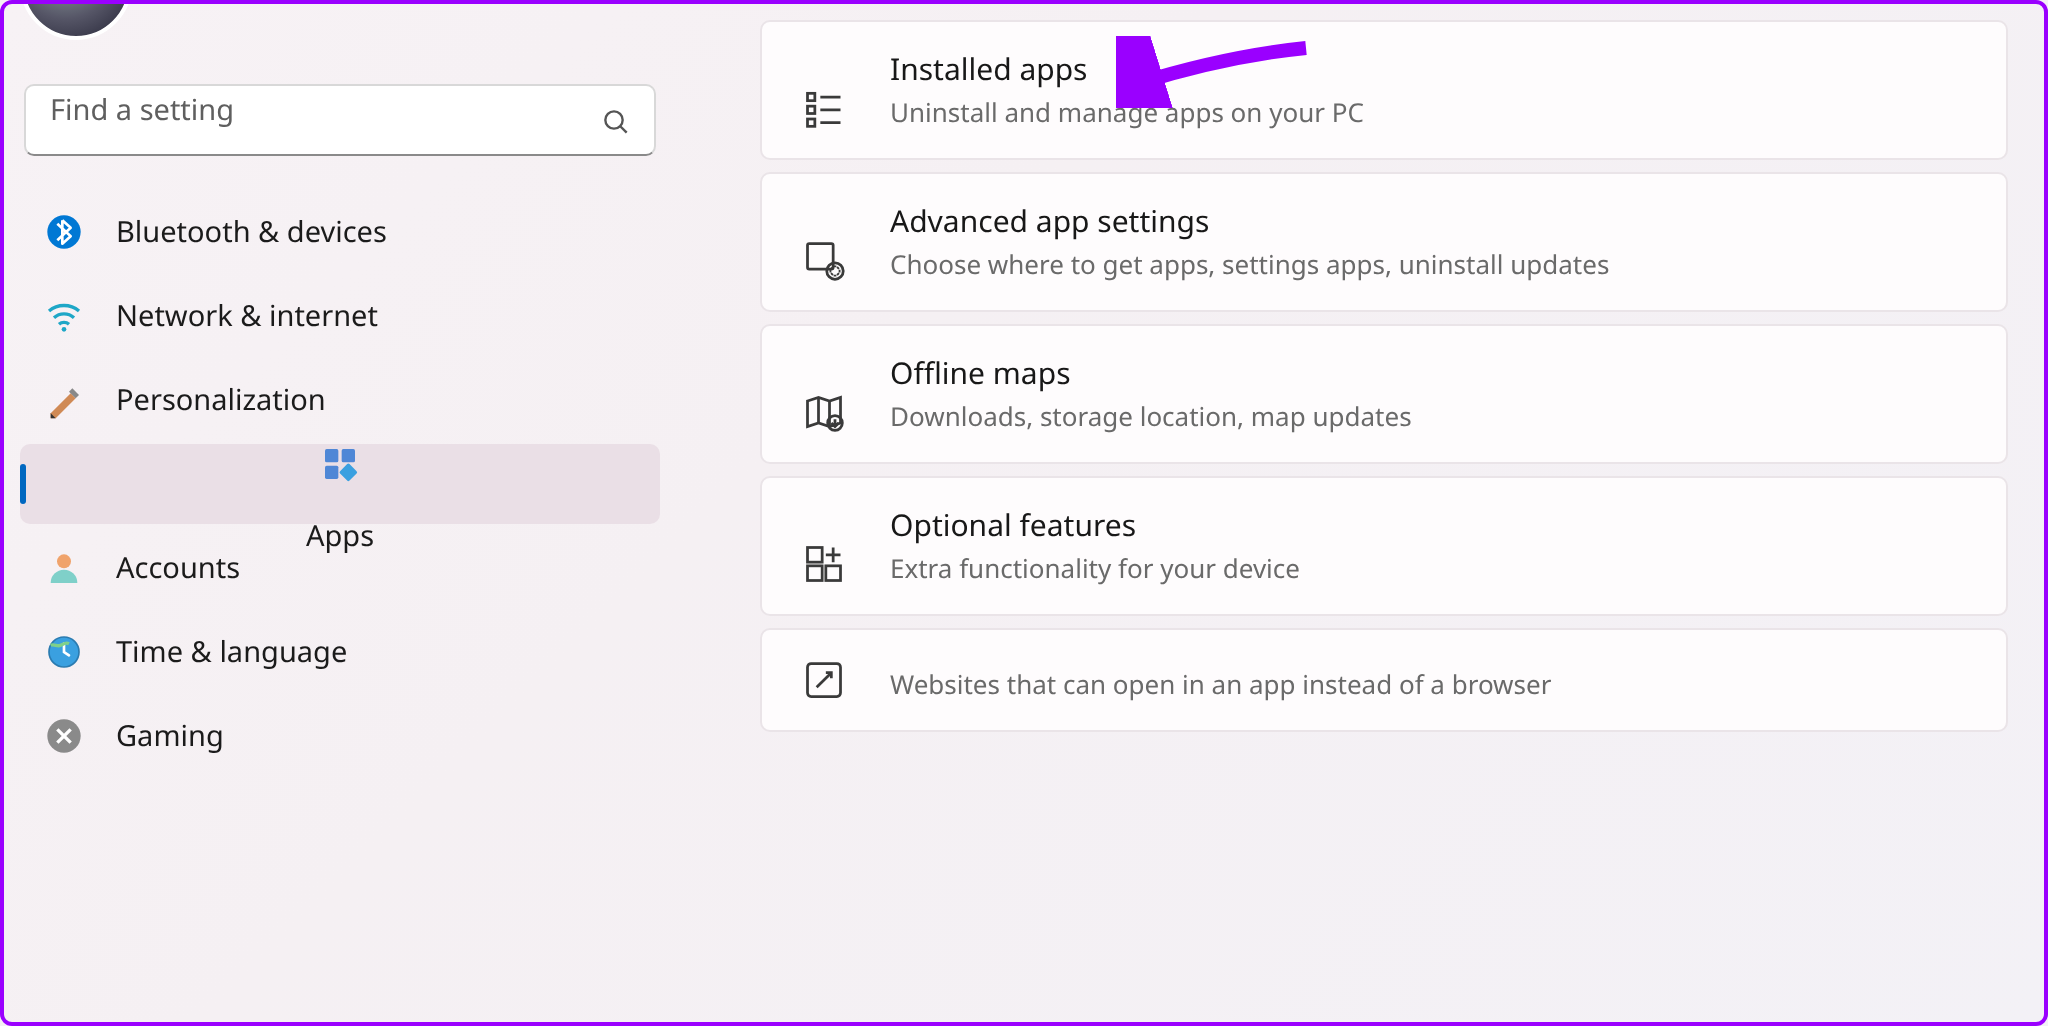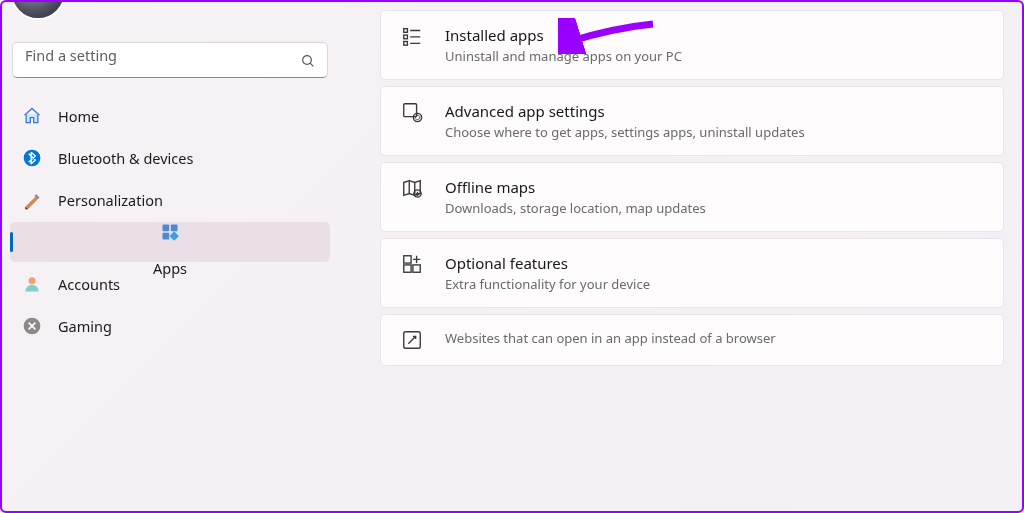--- a/index.html
+++ b/index.html
@@ -54,21 +54,21 @@
   }
   .nav-ico { width: 20px; height: 20px; display: flex; align-items: center; justify-content: center; }
   .nav-ico svg { width: 20px; height: 20px; }
   .main { flex: 1; padding: 8px 18px 8px 42px; overflow: hidden; }
   .card-list { display: flex; flex-direction: column; gap: 6px; }
   .card {
     background: #fefcfd;
     border: 1px solid #eae4e8;
     border-radius: 5px;
     padding: 14px 20px;
-    display: flex; align-items: flex-start; gap: 22px;
+    display: flex; align-items: flex-end; gap: 22px;
     box-shadow: 0 0 0 rgba(0,0,0,0);
   }
   .card-ico { width: 22px; height: 22px; color: #3a3a3a; display:flex; align-items:center; justify-content:center; }
   .card-ico svg { width: 22px; height: 22px; }
   .card-text { display: flex; flex-direction: column; gap: 2px; }
   .card-title { font-size: 15px; color: #181818; font-weight: 400; }
   .card-sub { font-size: 13px; color: #6a6a6a; }
   .arrow {
     position: absolute;
     left: 556px; top: 16px;
@@ -91,35 +91,37 @@
         <svg viewBox="0 0 24 24" fill="none" stroke="currentColor" stroke-width="1.8">
             <circle cx="10.5" cy="10.5" r="6.5"></circle>
             <line x1="20" y1="20" x2="15.2" y2="15.2"></line>
           </svg>
       </span>
     </div>
 
     <nav class="nav">
       <div class="nav-item">
         <span class="nav-ico">
-          <svg viewBox="0 0 24 24" fill="none" stroke="#3b7dd8" stroke-width="1.6">
-              <path d="M3 11 12 3l9 8"></path>
-              <path d="M5 10v10h5v-6h4v6h5V10" fill="#cfe3ff"></path>
-            </svg>
-        </span>
-        <span>Home</span>
-      </div>
-      <div class="nav-item">
-        <span class="nav-ico">
           <svg viewBox="0 0 24 24">
               <circle cx="12" cy="12" r="10" fill="#0078d4"></circle>
               <path d="M11 5v14l5-4.5L8 7m0 10 8-7.5L11 5" fill="none" stroke="#fff" stroke-width="1.6" stroke-linejoin="round"></path>
             </svg>
         </span>
         <span>Bluetooth &amp; devices</span>
+      </div>
+      <div class="nav-item">
+        <span class="nav-ico">
+          <svg viewBox="0 0 24 24">
+              <path d="M3 9a14 14 0 0 1 18 0" fill="none" stroke="#1ea7c7" stroke-width="2"></path>
+              <path d="M6 13a9 9 0 0 1 12 0" fill="none" stroke="#1ea7c7" stroke-width="2"></path>
+              <path d="M9 17a4.5 4.5 0 0 1 6 0" fill="none" stroke="#1ea7c7" stroke-width="2"></path>
+              <circle cx="12" cy="20" r="1.4" fill="#1ea7c7"></circle>
+            </svg>
+        </span>
+        <span>Network &amp; internet</span>
       </div>
       <div class="nav-item">
         <span class="nav-ico">
           <svg viewBox="0 0 24 24">
               <path d="M4 20 16 8l3 3L7 23H4z" fill="#d08a55"></path>
               <path d="M15 7l4 4 2-2-4-4z" fill="#888"></path>
               <path d="M4 20l3 3H4z" fill="#333"></path>
             </svg>
         </span>
         <span>Personalization</span>
@@ -136,20 +138,31 @@
         <span>Apps</span>
       </div>
       <div class="nav-item">
         <span class="nav-ico">
           <svg viewBox="0 0 24 24">
               <circle cx="12" cy="8" r="4.2" fill="#f0a36b"></circle>
               <path d="M4 21a8 8 0 0 1 16 0z" fill="#7fd0c9"></path>
             </svg>
         </span>
         <span>Accounts</span>
+      </div>
+      <div class="nav-item">
+        <span class="nav-ico">
+          <svg viewBox="0 0 24 24">
+              <circle cx="12" cy="12" r="9" fill="#3aa0e0"></circle>
+              <circle cx="12" cy="12" r="9" fill="none" stroke="#2b7bb0" stroke-width="1"></circle>
+              <path d="M12 7v5l3 2" stroke="#fff" stroke-width="1.6" fill="none" stroke-linecap="round"></path>
+              <path d="M4 8c2-1 4 1 6 0s3-2 5-1" stroke="#7fd08a" stroke-width="2" fill="none"></path>
+            </svg>
+        </span>
+        <span>Time &amp; language</span>
       </div>
       <div class="nav-item">
         <span class="nav-ico">
           <svg viewBox="0 0 24 24">
               <circle cx="12" cy="12" r="10" fill="#8a8a8a"></circle>
               <path d="M8 8l8 8M16 8l-8 8" stroke="#fff" stroke-width="2"></path>
             </svg>
         </span>
         <span>Gaming</span>
       </div>

